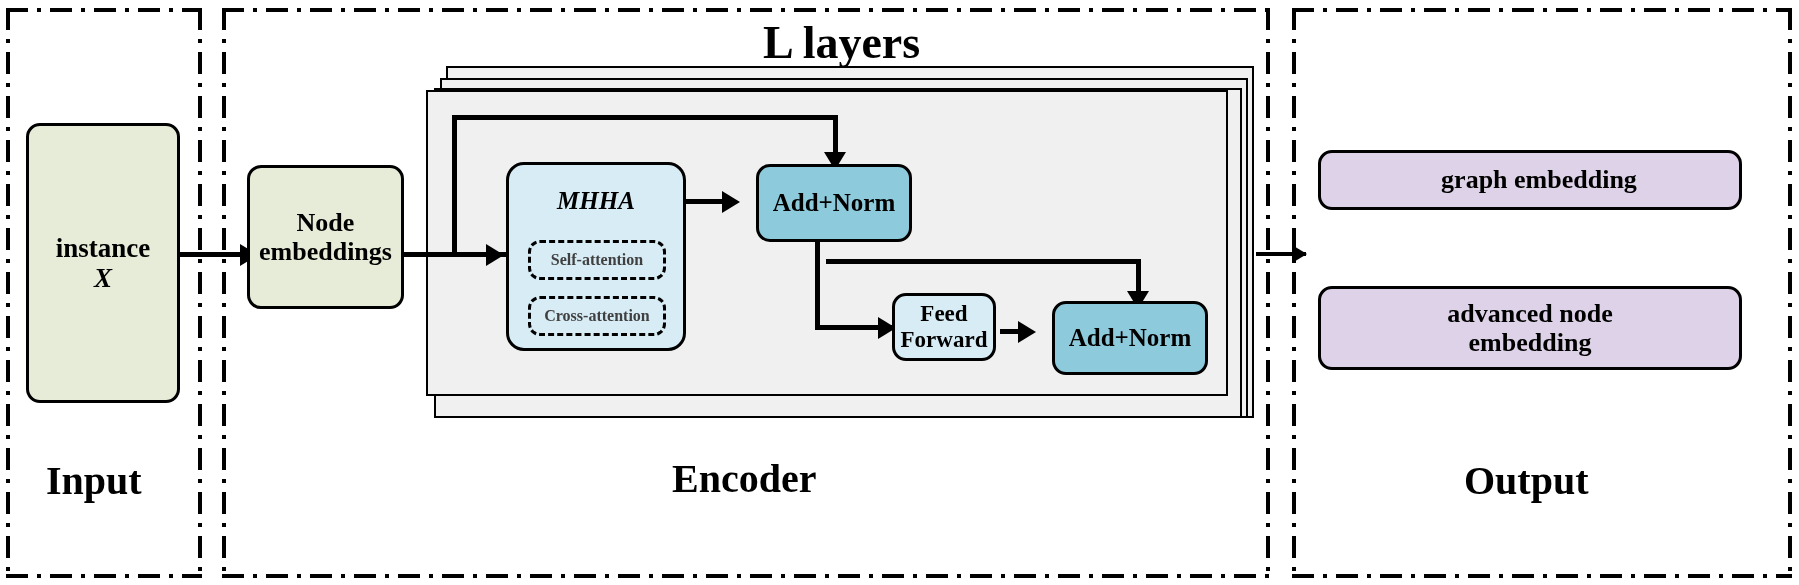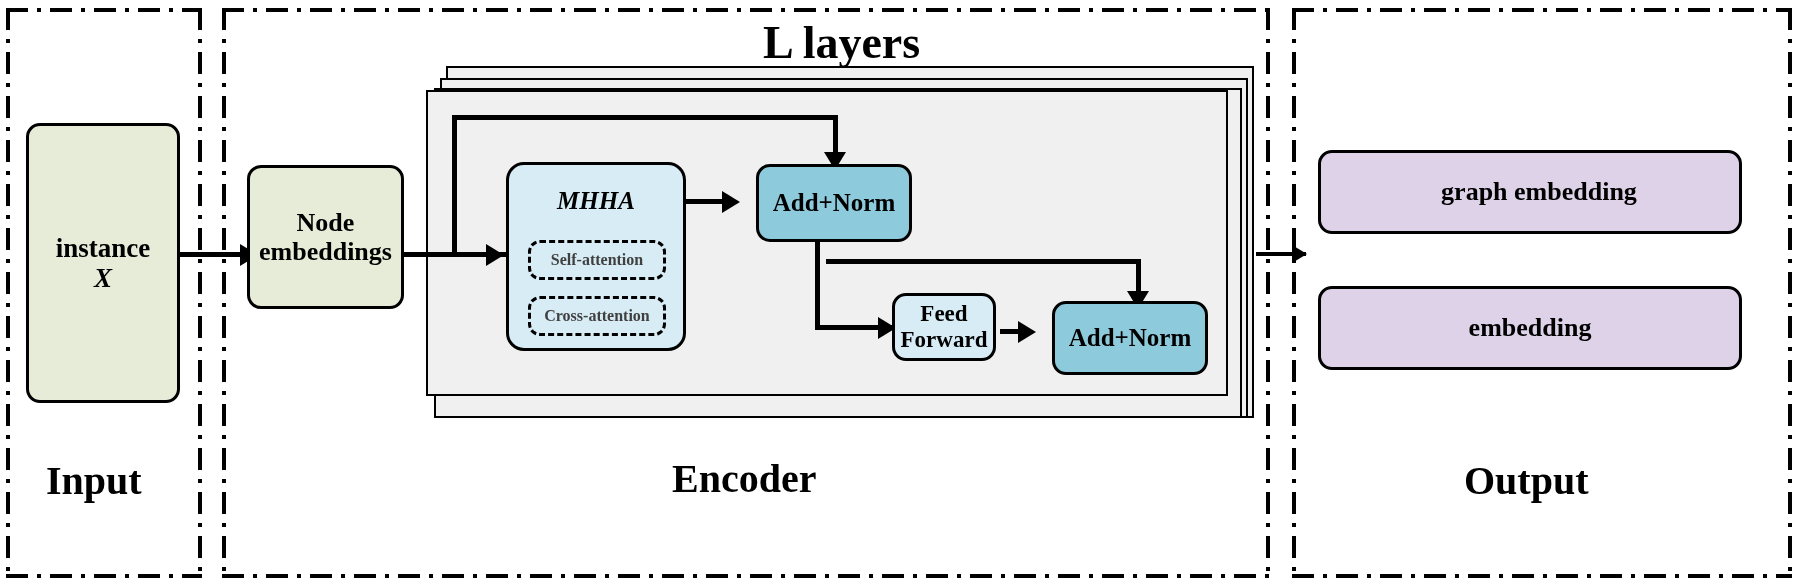--- a/index.html
+++ b/index.html
@@ -139,23 +139,24 @@
   <span>Add+Norm</span>
 </div>
 
 <div class="panel-caption" style="left:672px;top:430px;">Encoder</div>
 
 <div class="ln h" style="left:1256px;top:252px;width:50px;height:4px;"></div>
 <div class="arrow-r" style="left:1292px;top:245px;border-left-width:15px;border-top-width:9px;border-bottom-width:9px;"></div>
 
 <div class="panel panel-output dashdot"></div>
 
-<div class="node lavender" style="left:1318px;top:150px;width:424px;height:84px;font-size:26px;padding-left:18px;">
+<div class="node lavender" style="left:1318px;top:150px;width:424px;height:60px;font-size:26px;padding-left:18px;">
   <span>graph embedding</span>
 </div>
 
 <div class="node lavender" style="left:1318px;top:286px;width:424px;height:84px;font-size:26px;">
   <div>
+    <div>advanced node</div>
     <div>embedding</div>
   </div>
 </div>
 
 <div class="panel-caption" style="left:1464px;top:432px;">Output</div>
 
 </body></html>

